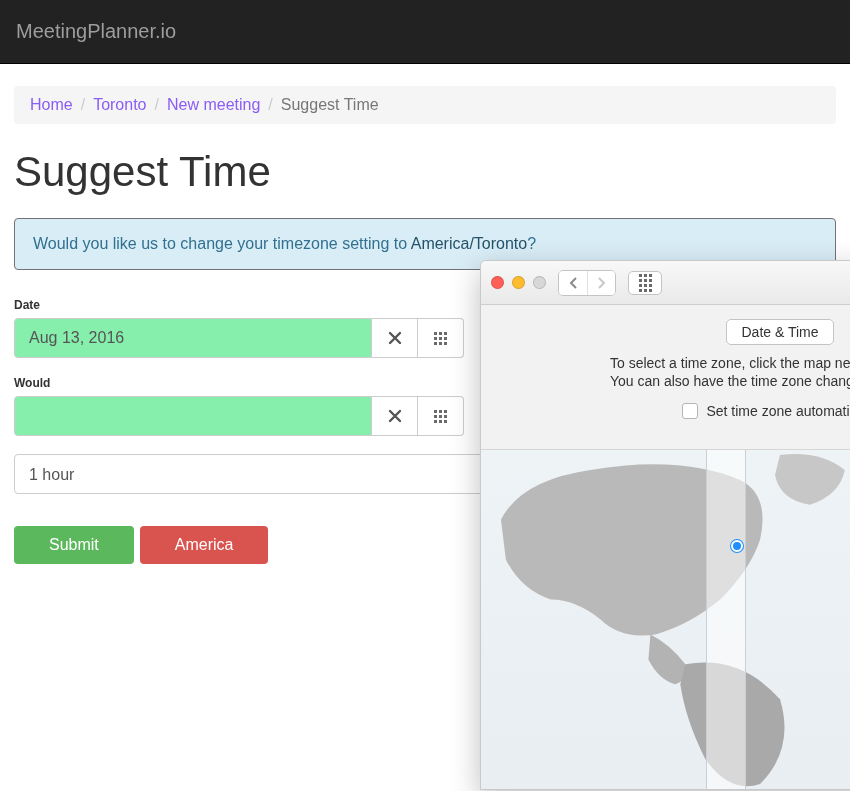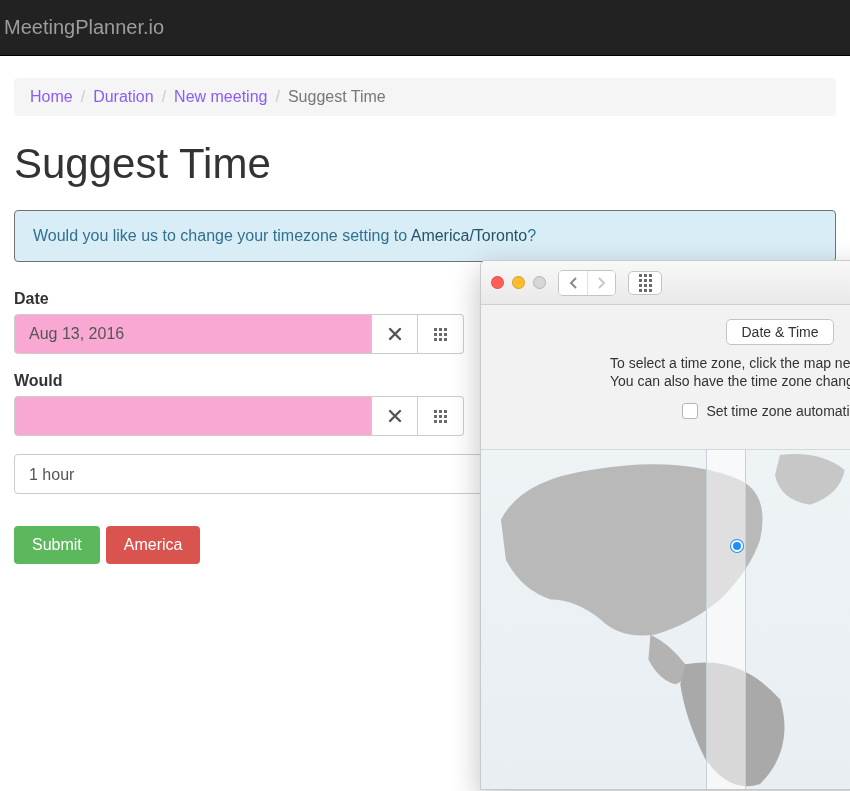--- a/index.html
+++ b/index.html
@@ -8,24 +8,24 @@
       font-size: 16px;
       color: #333;
       background: #fff;
       width: 850px;
       height: 791px;
       overflow: hidden;
       position: relative;
     }
     .navbar {
       background: #222;
-      height: 56px;
+      height: 64px;
       display: flex;
       align-items: center;
-      padding: 0 4px;
+      padding: 0 16px;
       border-bottom: 1px solid #000;
     }
     .navbar-brand {
       color: #9d9d9d;
       font-size: 20px;
       font-weight: 400;
     }
     .content {
       padding: 22px 14px 0 14px;
     }
@@ -69,37 +69,37 @@
       color: #245269;
       text-decoration: none;
     }
     .form-group {
       margin-bottom: 18px;
     }
     .form-label {
       font-weight: 700;
       display: block;
       margin-bottom: 6px;
-      font-size: 16px;
+      font-size: 12px;
     }
     .input-row {
       display: flex;
       width: 450px;
     }
     .form-input {
       flex: 1;
       background: #eee;
       border: 1px solid #ccc;
       border-radius: 4px 0 0 4px;
       padding: 9px 14px;
       font-size: 16px;
       color: #555;
       height: 40px;
     }
-    .form-input:disabled { background: #f9a8d4; }
+    .form-input:disabled { background: #86efac; }
     .input-btn {
       width: 46px;
       height: 40px;
       background: #fff;
       border: 1px solid #ccc;
       border-left: none;
       display: flex;
       align-items: center;
       justify-content: center;
       color: #555;
@@ -134,21 +134,21 @@
       line-height: 7px;
     }
     .actions {
       margin-top: 32px;
       display: flex;
       gap: 6px;
     }
     .btn {
       border: none;
       border-radius: 4px;
-      padding: 10px 18px;
+      padding: 10px 35px;
       font-size: 16px;
       color: #fff;
       cursor: pointer;
     }
     .btn-success { background: #5cb85c; }
     .btn-danger { background: #d9534f; }
 
     
     .mac-window {
       position: absolute;
@@ -265,21 +265,21 @@
 
 <div class="navbar">
   <span class="navbar-brand">MeetingPlanner.io</span>
 </div>
 
 <div class="content">
 
   <div class="breadcrumb">
     <a href="#">Home</a>
     <span class="sep">/</span>
-    <a href="#">Duration</a>
+    <a href="#">Toronto</a>
     <span class="sep">/</span>
     <a href="#">New meeting</a>
     <span class="sep">/</span>
     <span class="active">Suggest Time</span>
   </div>
 
   <h1 class="page-title">Suggest Time</h1>
 
   <div class="alert-info">
     <span>Would you like us to change your timezone setting to </span><a href="#">America/Toronto</a><span>?</span>

